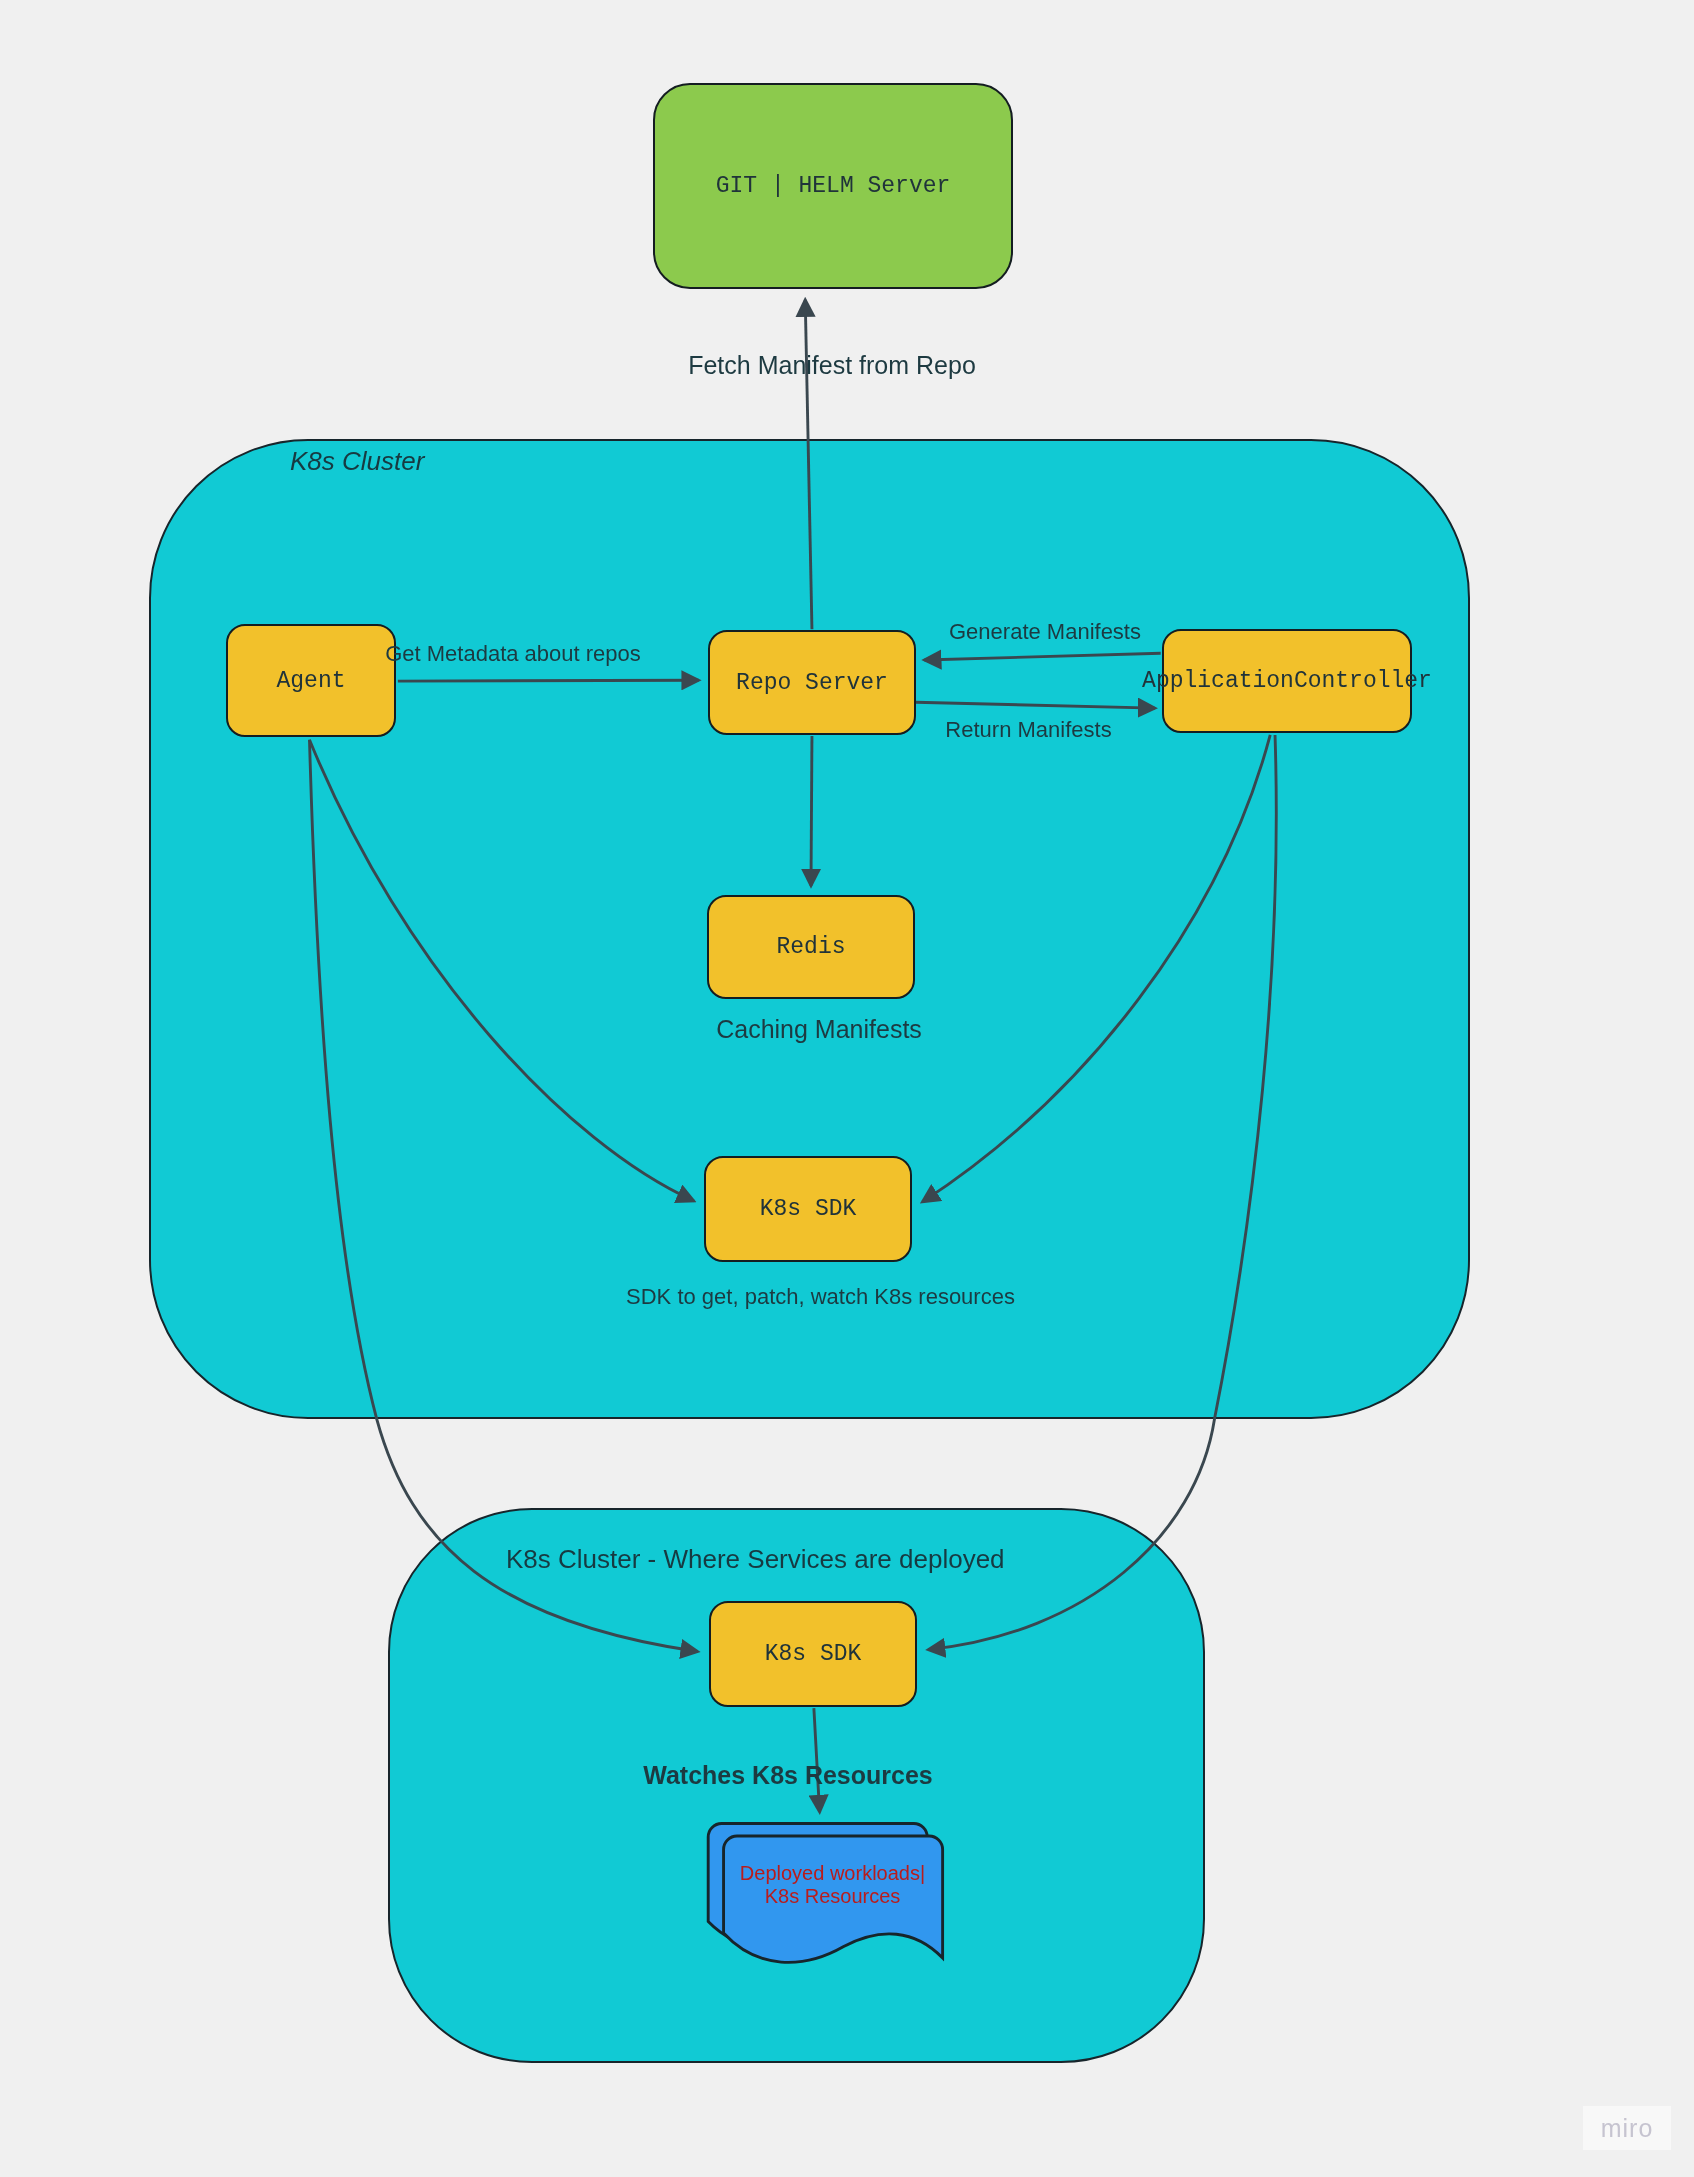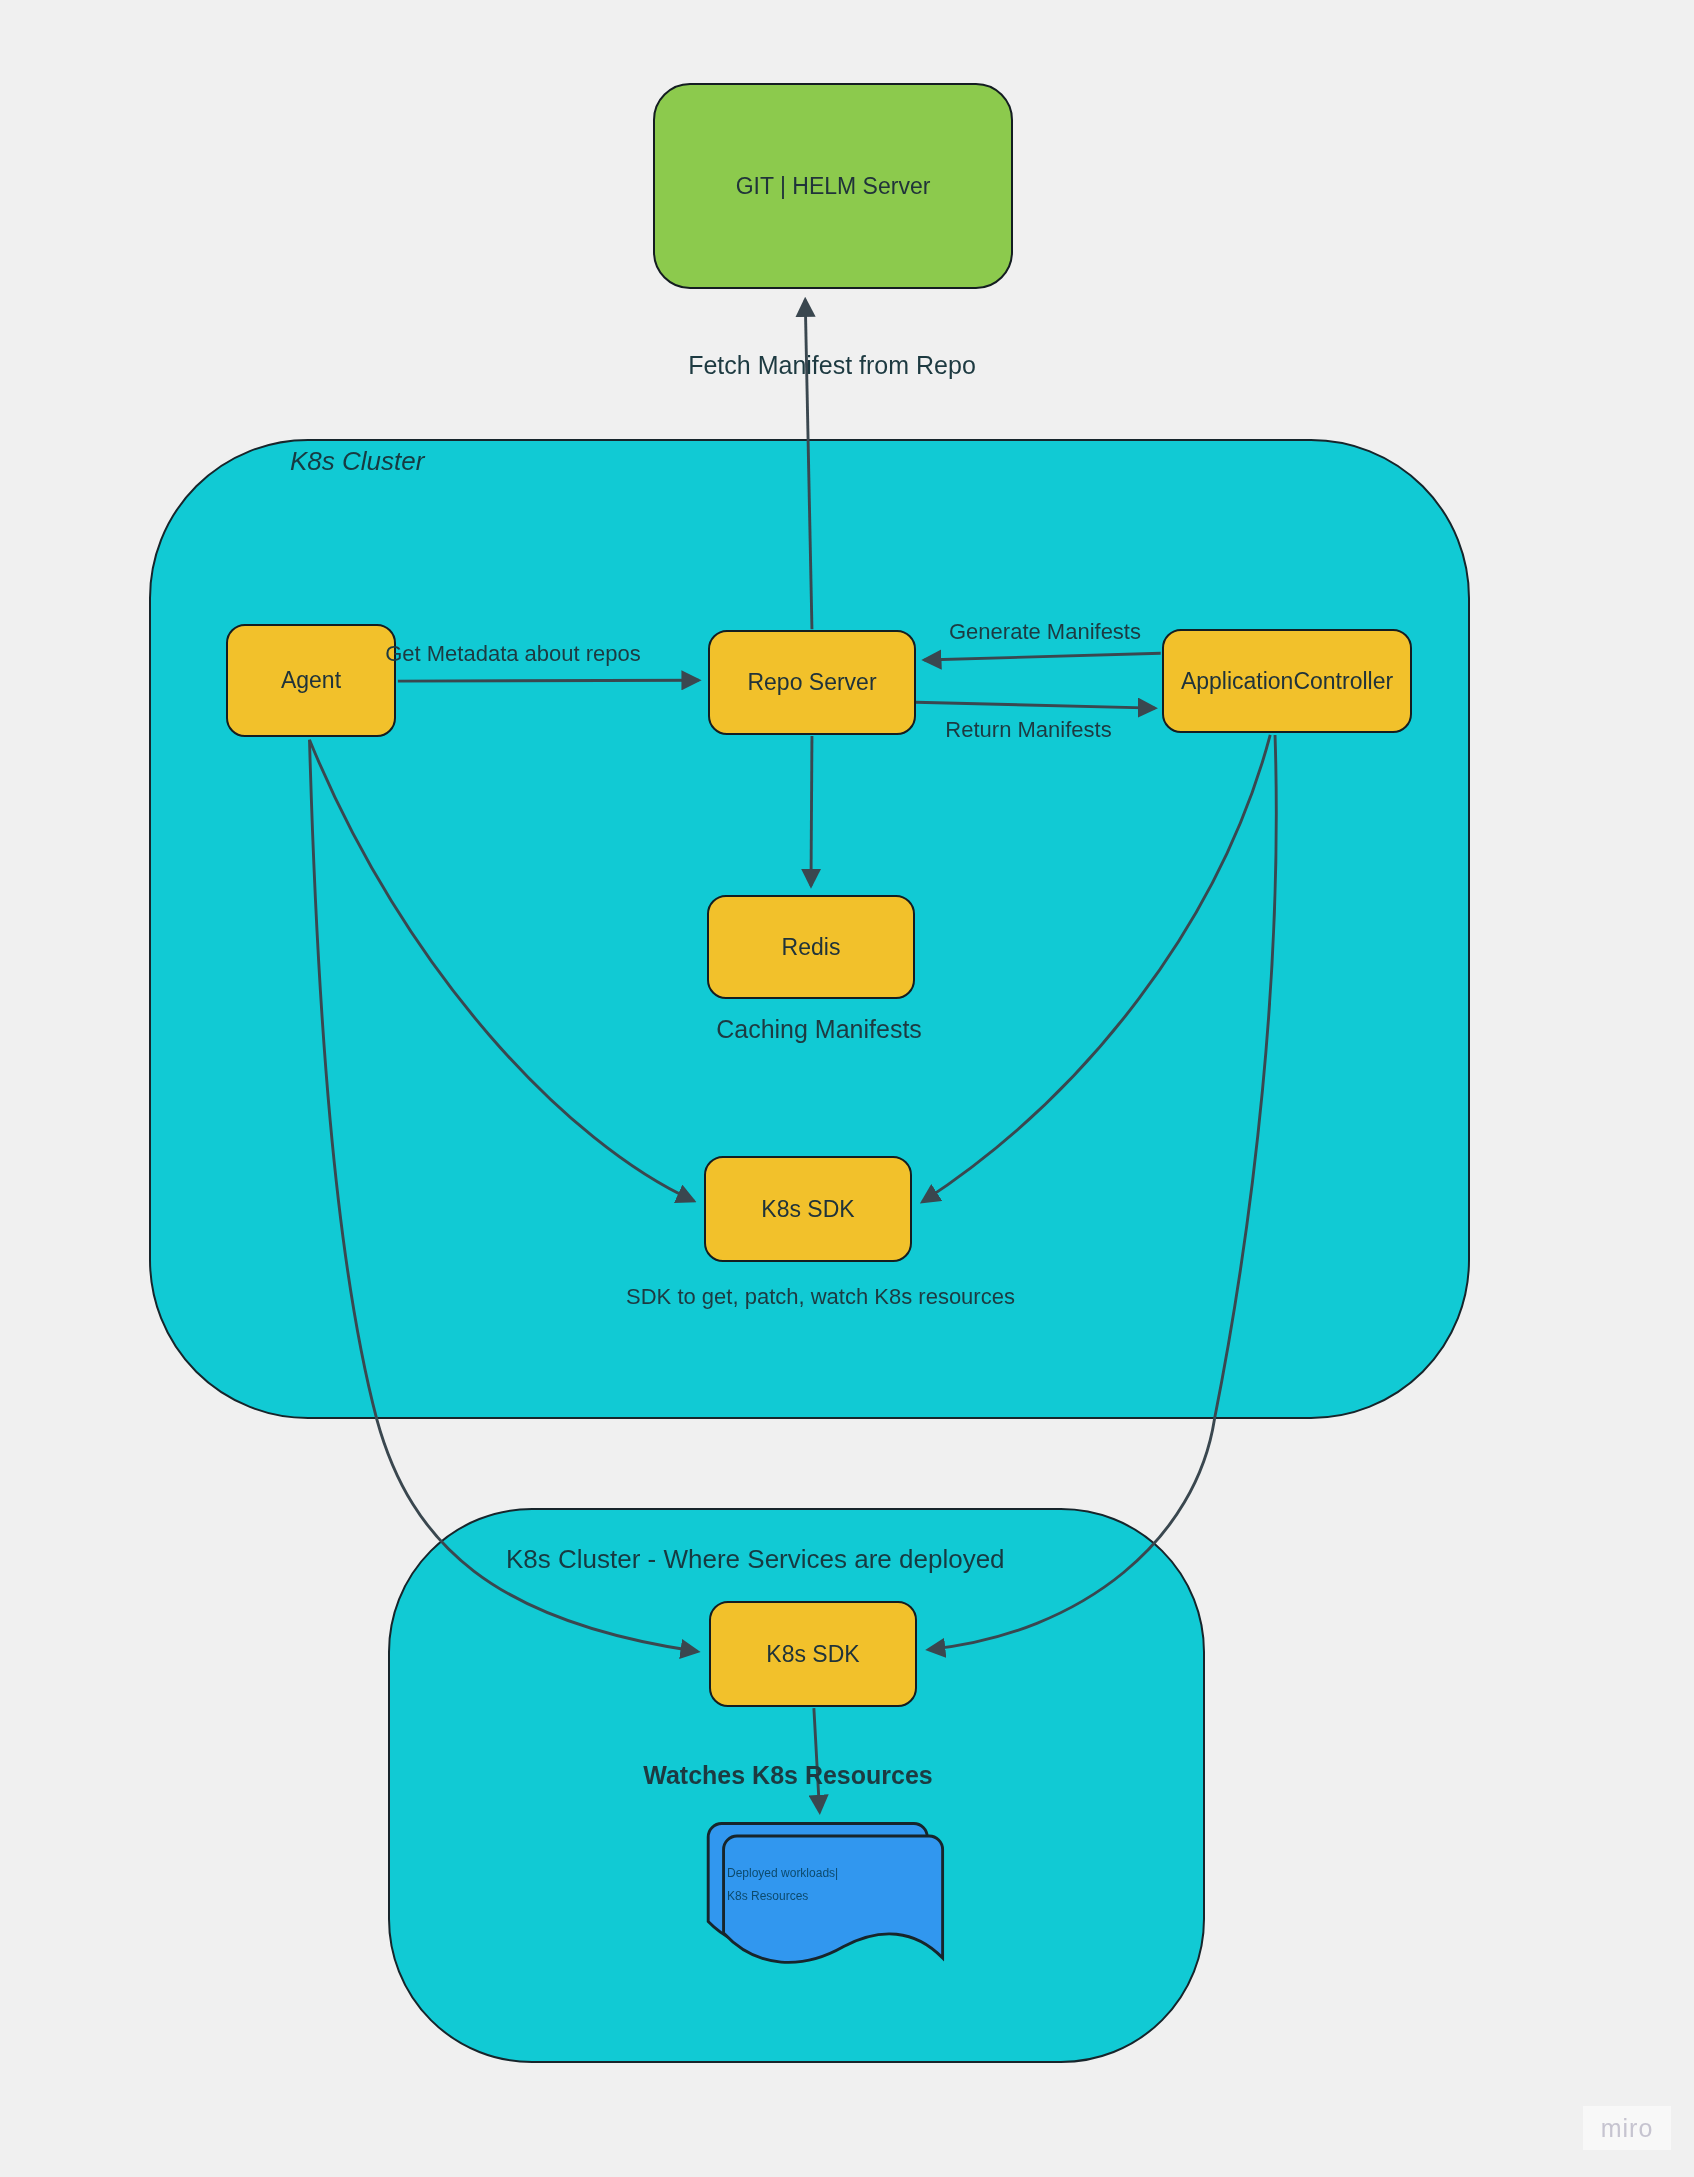--- a/index.html
+++ b/index.html
@@ -14,31 +14,31 @@
     box-sizing:border-box;z-index:1;
   }
   .cluster-label{
     position:absolute;font-size:26px;color:#173A41;white-space:nowrap;z-index:3;
   }
   .edges{position:absolute;left:0;top:0;z-index:2;}
   .node{
     position:absolute;display:flex;align-items:center;justify-content:center;
     text-align:center;box-sizing:border-box;z-index:3;
     background:#F2C12B;border:2.9px solid #141D21;border-radius:19px;
-    font-size:23px;color:#20333A;padding:17px;
+    font-size:23px;color:#20333A;padding:17px;font-family:Liberation Mono, monospace;
   }
   .node.green{background:#8CCA4D;border-radius:37px;}
   .lbl{
     position:absolute;text-align:center;z-index:3;color:#1D3A41;white-space:nowrap;
   }
   .lbl.big{font-size:25px;}
   .lbl.mid{font-size:22px;}
   .doc-label{
-    position:absolute;z-index:4;text-align:left;font-size:12px;line-height:23px;
-    color:#0c4a6e;width:211px;
+    position:absolute;z-index:4;text-align:center;font-size:20px;line-height:23px;
+    color:#b91c1c;width:211px;
   }
   .watermark{
     position:absolute;left:1583px;top:2106px;width:88px;height:44px;z-index:5;
     background:rgba(255,255,255,0.55);display:flex;align-items:center;justify-content:center;
     font-size:25px;color:#C6C4D0;letter-spacing:1px;
   }
 </style>
 </head>
 <body>
 

